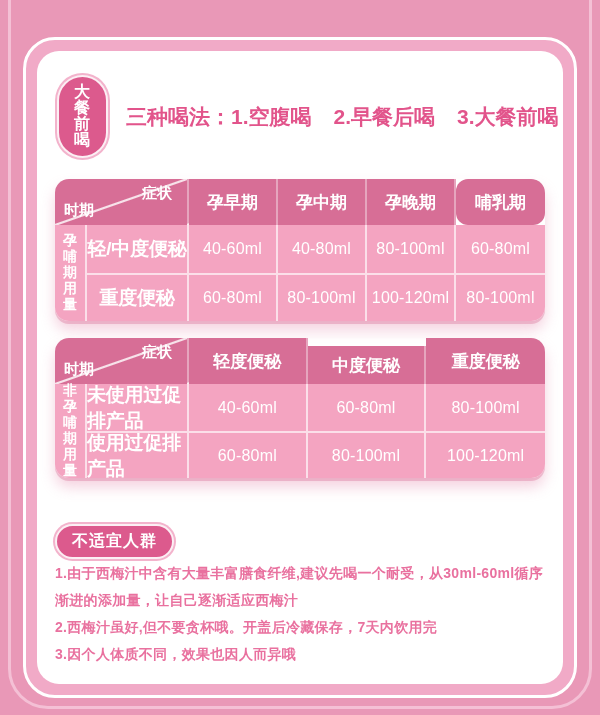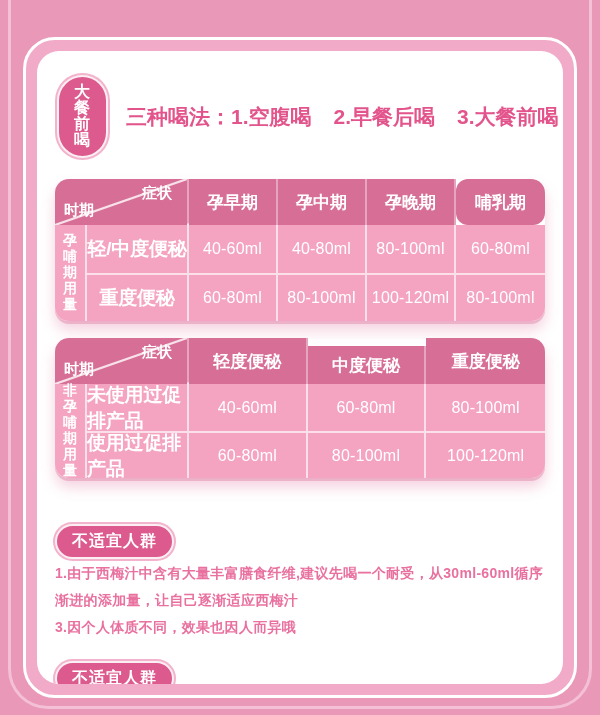--- a/index.html
+++ b/index.html
@@ -143,20 +143,21 @@
           <div class="cell bodyc val bR-b bT" style="grid-area: 3 / 3;">60-80ml</div>
           <div class="cell bodyc val bR-b bT" style="grid-area: 3 / 4;">80-100ml</div>
           <div class="cell bodyc val bT" style="grid-area: 3 / 5;">100-120ml</div>
         </div>
 
       <div class="notes-badge-wrap">
         <span class="badge">不适宜人群</span>
       </div>
       <div class="notes">
         <p>1.由于西梅汁中含有大量丰富膳食纤维,建议先喝一个耐受，从30ml-60ml循序渐进的添加量，让自己逐渐适应西梅汁</p>
+        <p>2.西梅汁虽好,但不要贪杯哦。开盖后冷藏保存，7天内饮用完</p>
         <p>3.因个人体质不同，效果也因人而异哦</p>
       </div>
 
       <div class="unsuit-badge-wrap">
         <span class="badge">不适宜人群</span>
       </div>
 
     </div>
   </div>
 </div>

